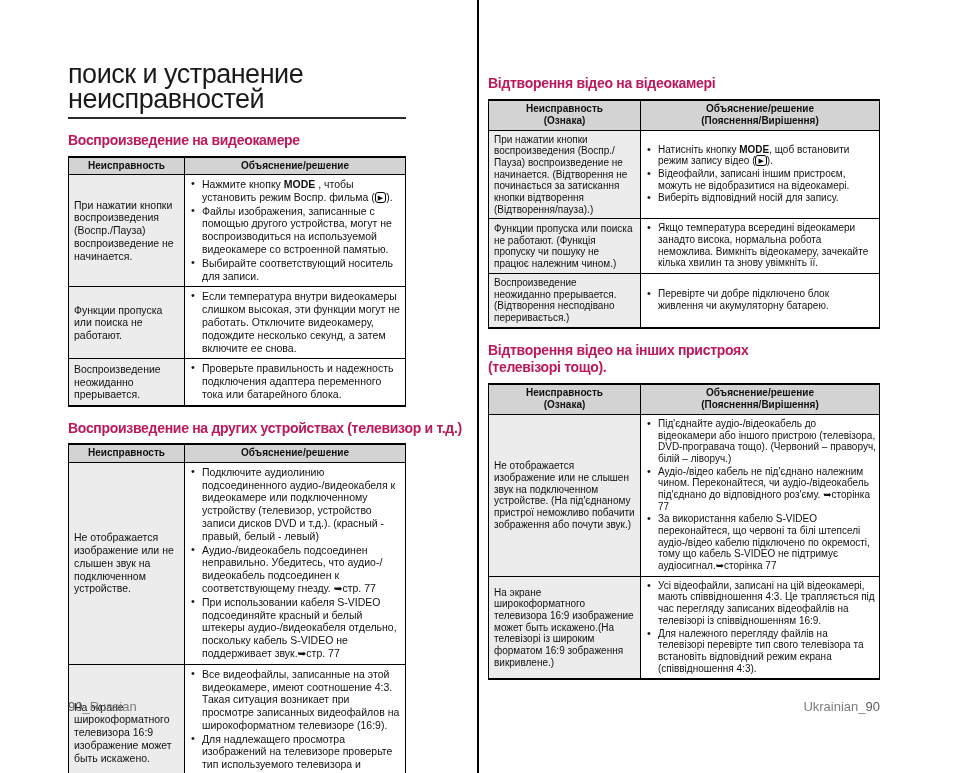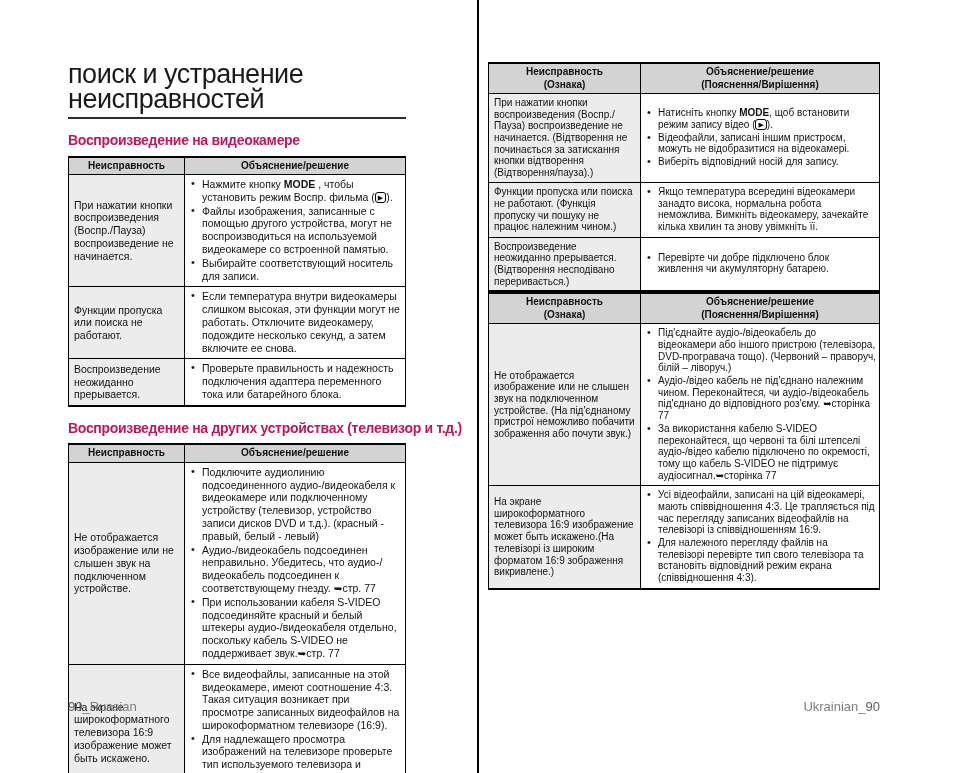--- a/index.html
+++ b/index.html
@@ -109,20 +109,21 @@
               <div class="bullet">Все видеофайлы, записанные на этой видеокамере, имеют соотношение 4:3. Такая ситуация возникает при просмотре записанных видеофайлов на широкоформатном телевизоре (16:9).</div>
               <div class="bullet">Для надлежащего просмотра изображений на телевизоре проверьте тип используемого телевизора и установите соответствующий режим экрана (соотношение 4:3).</div>
             </td>
           </tr>
         </tbody>
     </table>
   </div>
 
   <div class="col col-right">
 
+    <h2 class="section-heading">Відтворення відео на відеокамері</h2>
     <table class="trouble tbl-ua">
       <colgroup>
           <col class="c1">
           <col>
         </colgroup>
       <thead>
           <tr>
         <th>Неисправность
 (Ознака)</th>
         <th>Объяснение/решение
@@ -146,20 +147,22 @@
           </tr>
           <tr>
             <td class="symptom">Воспроизведение неожиданно прерывается.(Відтворення несподівано переривається.)</td>
             <td class="explanation">
               <div class="bullet">Перевірте чи добре підключено блок живлення чи акумуляторну батарею.</div>
             </td>
           </tr>
         </tbody>
     </table>
 
+    <h2 class="section-heading">Відтворення відео на інших пристроях
+(телевізорі тощо).</h2>
     <table class="trouble tbl-ua">
       <colgroup>
           <col class="c1">
           <col>
         </colgroup>
       <thead>
           <tr>
         <th>Неисправность
 (Ознака)</th>
         <th>Объяснение/решение

